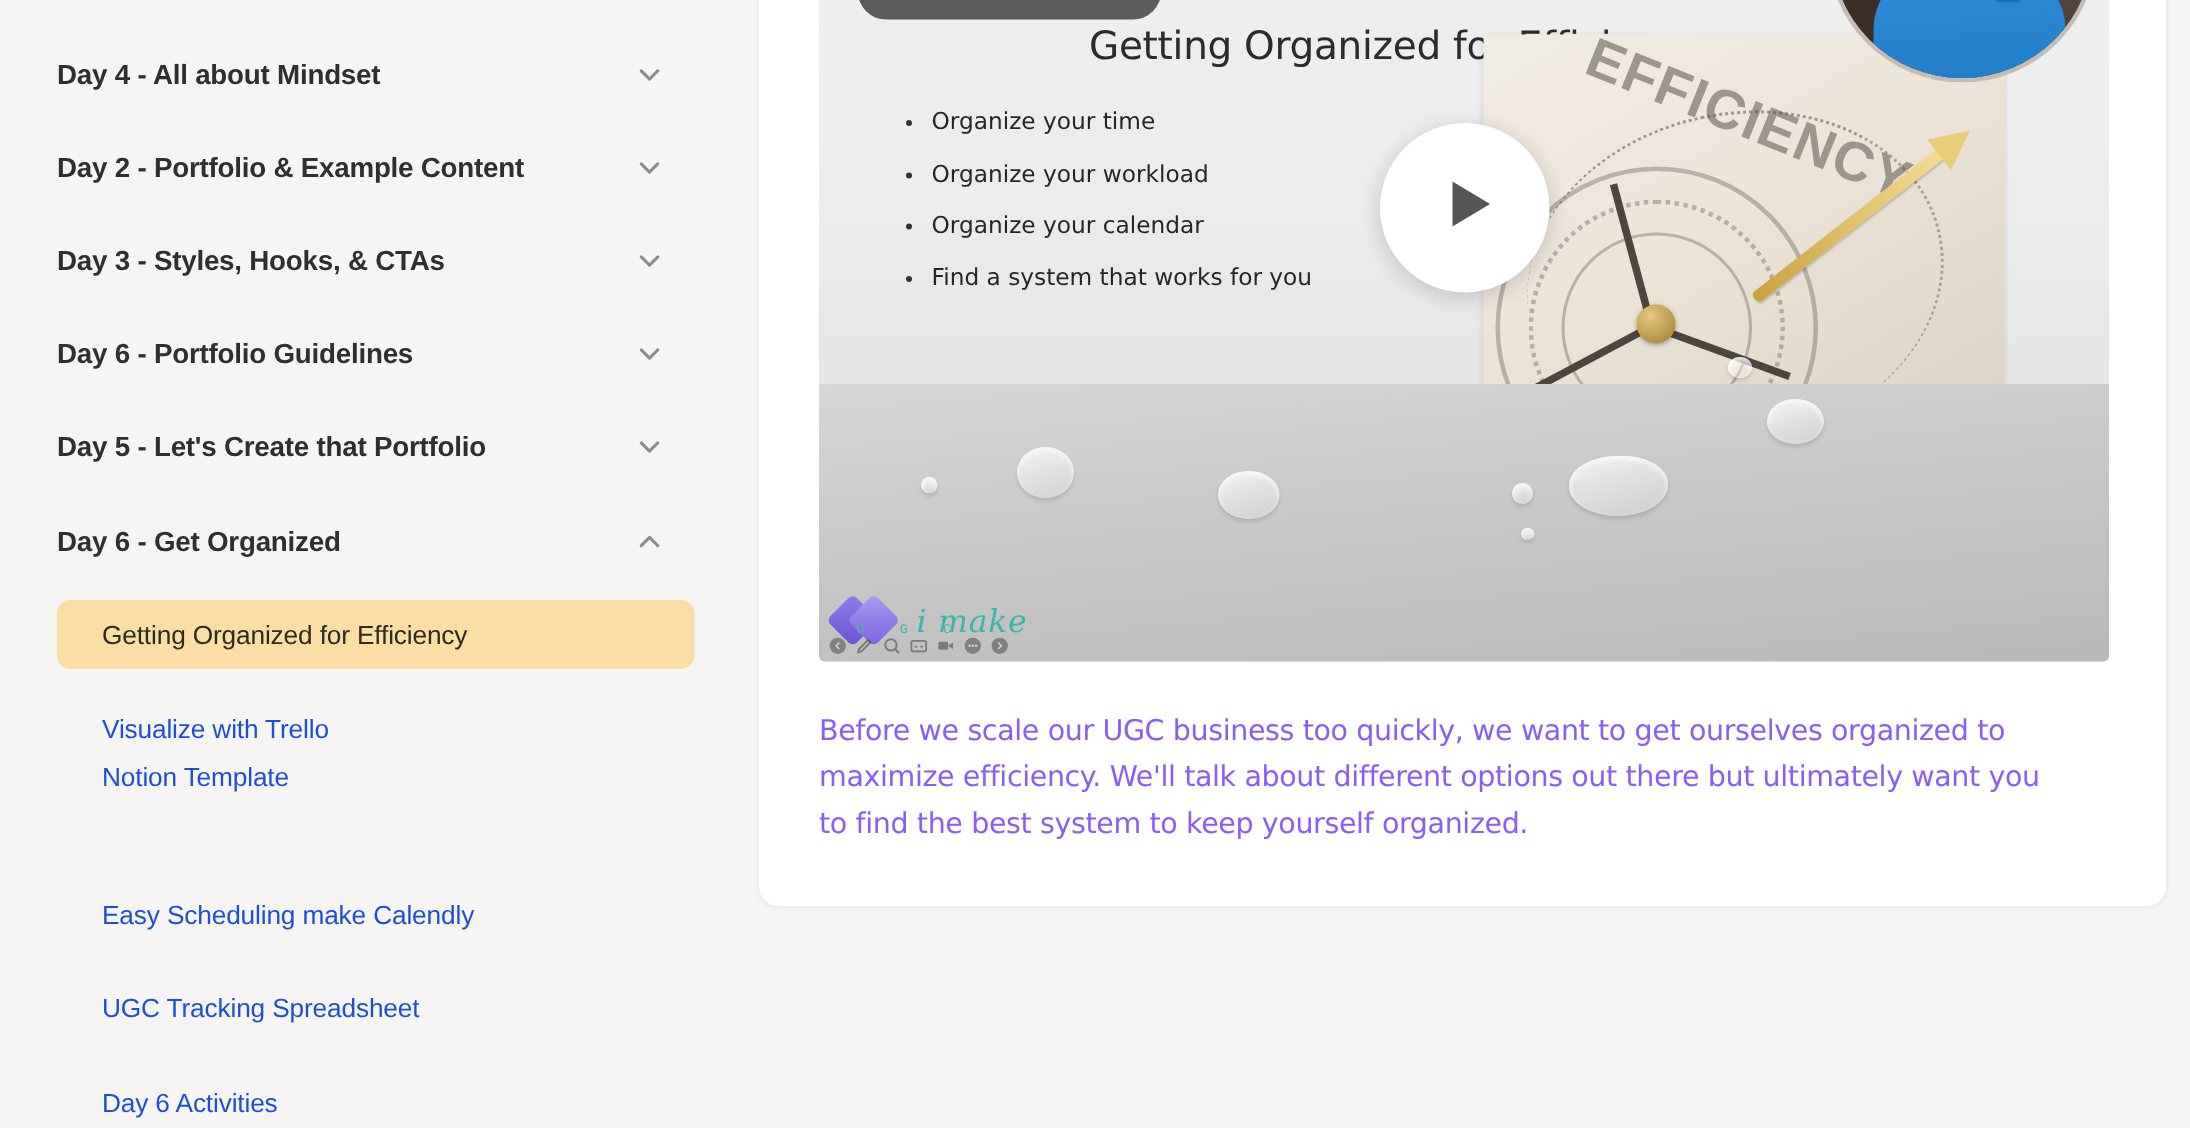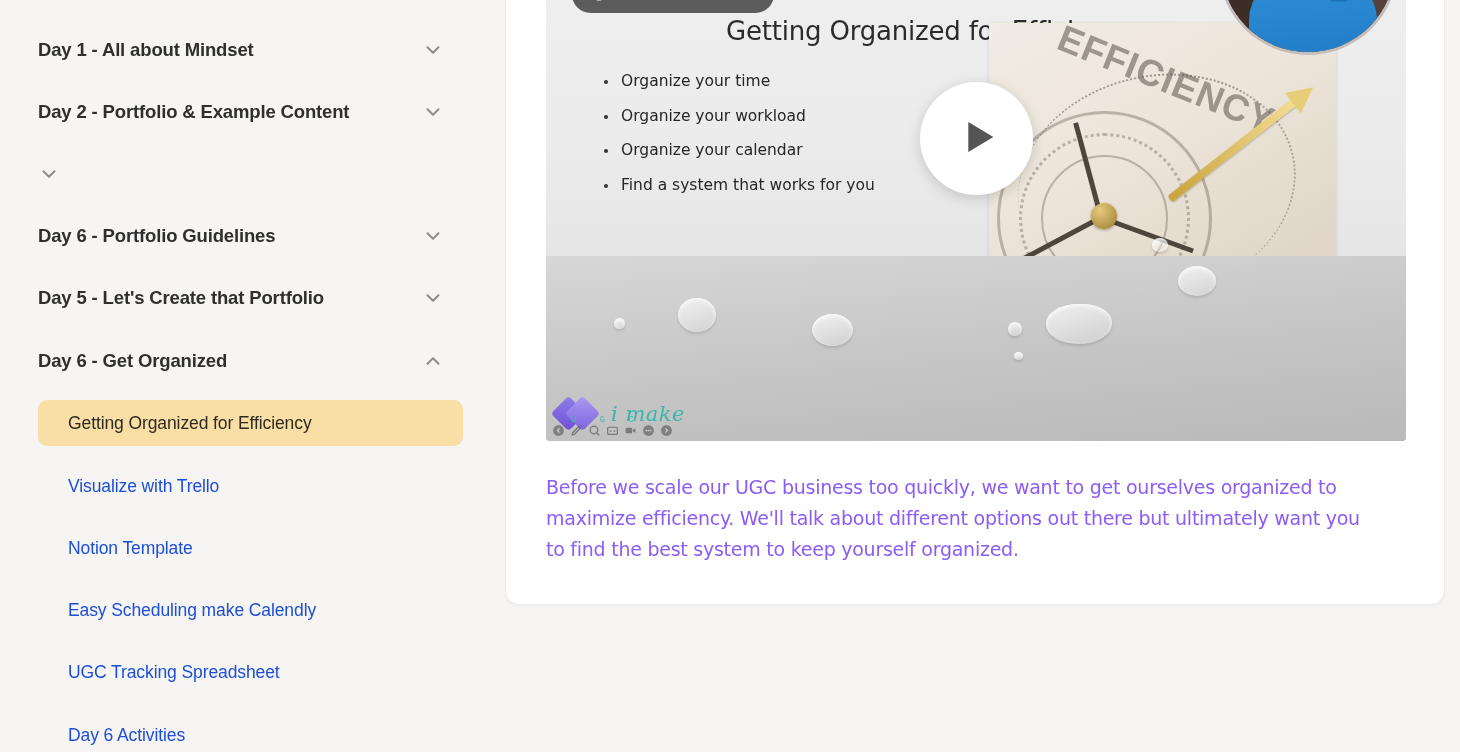--- a/index.html
+++ b/index.html
@@ -369,38 +369,39 @@
     font-family: "DejaVu Sans", sans-serif;
     letter-spacing: -0.25px;
   }
 </style>
 </head>
 <body>
 
 <div id="sidebar">
 
   <div class="section-row" style="top:28px">
-    <span class="section-label">Day 1 - All about Mindset</span>
+    <span class="section-label">Day 4 - All about Mindset</span>
     <span class="chev">
       <svg viewBox="0 0 24 24" fill="none" stroke="currentColor" stroke-width="2.2" stroke-linecap="round" stroke-linejoin="round">
           <polyline points="6 9 12 15 18 9"></polyline>
         </svg>
     </span>
   </div>
 
   <div class="section-row" style="top:90px">
     <span class="section-label">Day 2 - Portfolio &amp; Example Content</span>
     <span class="chev">
       <svg viewBox="0 0 24 24" fill="none" stroke="currentColor" stroke-width="2.2" stroke-linecap="round" stroke-linejoin="round">
           <polyline points="6 9 12 15 18 9"></polyline>
         </svg>
     </span>
   </div>
 
   <div class="section-row" style="top:152px">
+    <span class="section-label">Day 3 - Styles, Hooks, &amp; CTAs</span>
     <span class="chev">
       <svg viewBox="0 0 24 24" fill="none" stroke="currentColor" stroke-width="2.2" stroke-linecap="round" stroke-linejoin="round">
           <polyline points="6 9 12 15 18 9"></polyline>
         </svg>
     </span>
   </div>
 
   <div class="section-row" style="top:214px">
     <span class="section-label">Day 6 - Portfolio Guidelines</span>
     <span class="chev">
@@ -427,21 +428,21 @@
         </svg>
     </span>
   </div>
 
   <div class="lesson-row active" style="top:400px">
     <span class="lesson-label">Getting Organized for Efficiency</span>
   </div>
   <div class="lesson-row" style="top:463px">
     <span class="lesson-label">Visualize with Trello</span>
   </div>
-  <div class="lesson-row" style="top:525px">
+  <div class="lesson-row" style="top:495px">
     <span class="lesson-label">Notion Template</span>
   </div>
   <div class="lesson-row" style="top:587px">
     <span class="lesson-label">Easy Scheduling make Calendly</span>
   </div>
   <div class="lesson-row" style="top:649px">
     <span class="lesson-label">UGC Tracking Spreadsheet</span>
   </div>
   <div class="lesson-row" style="top:712px">
     <span class="lesson-label">Day 6 Activities</span>

